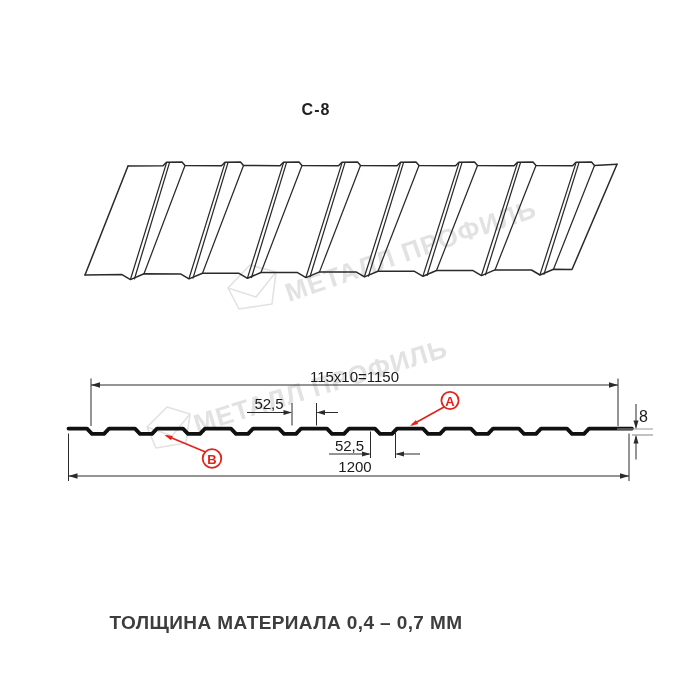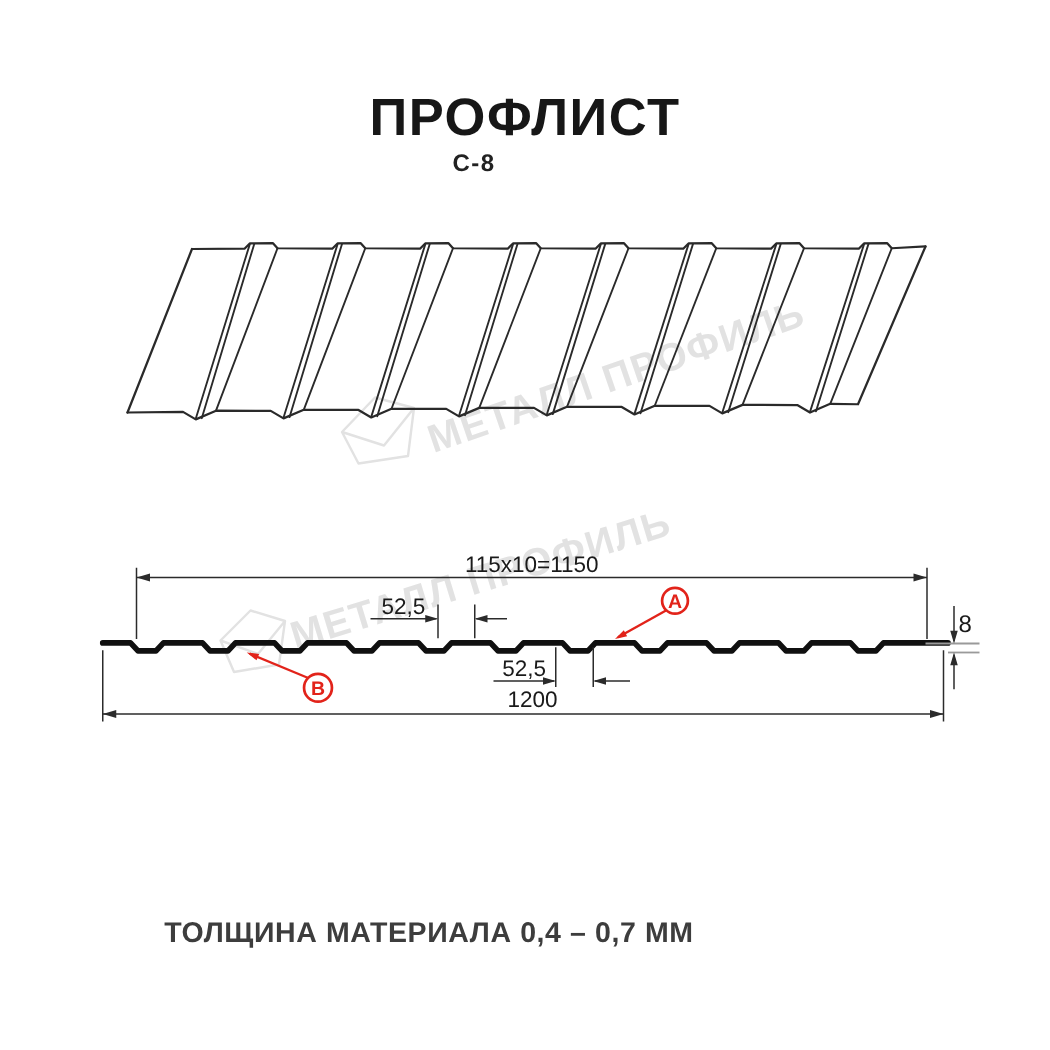--- a/index.html
+++ b/index.html
@@ -28,21 +28,20 @@
   .red-line{stroke:var(--red,#e2231a);stroke-width:1.6;fill:none;}
   .red-ah{fill:var(--red,#e2231a);stroke:none;}
   .red-label{fill:var(--red,#e2231a);font-family:"Liberation Sans",sans-serif;
              font-size:13px;font-weight:700;text-anchor:middle;}
 </style>
 </head>
 <body>
 
 <div class="canvas">
 
-  <div class="title">ПРОФЛИСТ</div>
   <div class="subtitle">С-8</div>
 
   <svg id="tech-drawing" width="700" height="700" viewBox="0 0 700 700">
 
     <g id="g-wm1">
       <path class="wm-line" d="M228,288 L250,265 L276,272 L272,304 L239,309 Z M228,288 L256,297 L276,272"></path>
       <text class="wm-text" transform="translate(289,302) rotate(-19)">МЕТАЛЛ ПРОФИЛЬ</text>
     </g>
     <g id="g-wm2">
       <path class="wm-line" d="M147,427 L167,407 L190,414 L186,443 L156,448 Z M147,427 L172,436 L190,414"></path>

